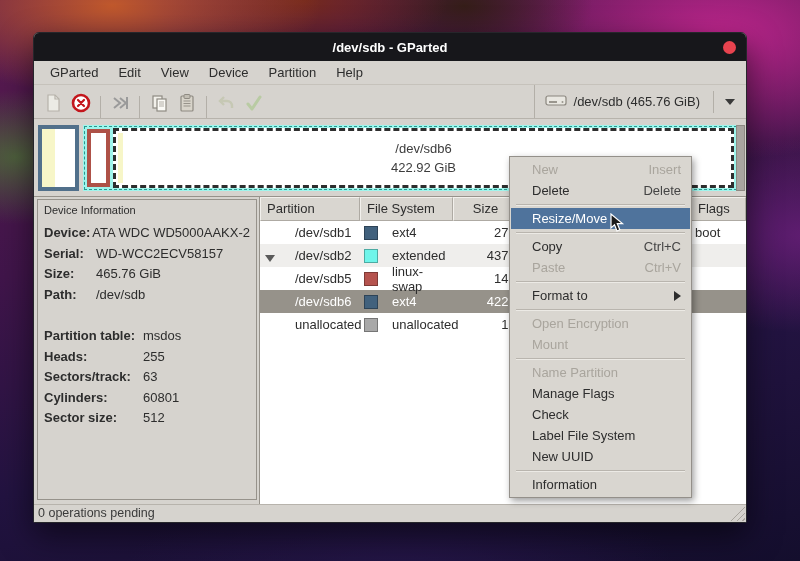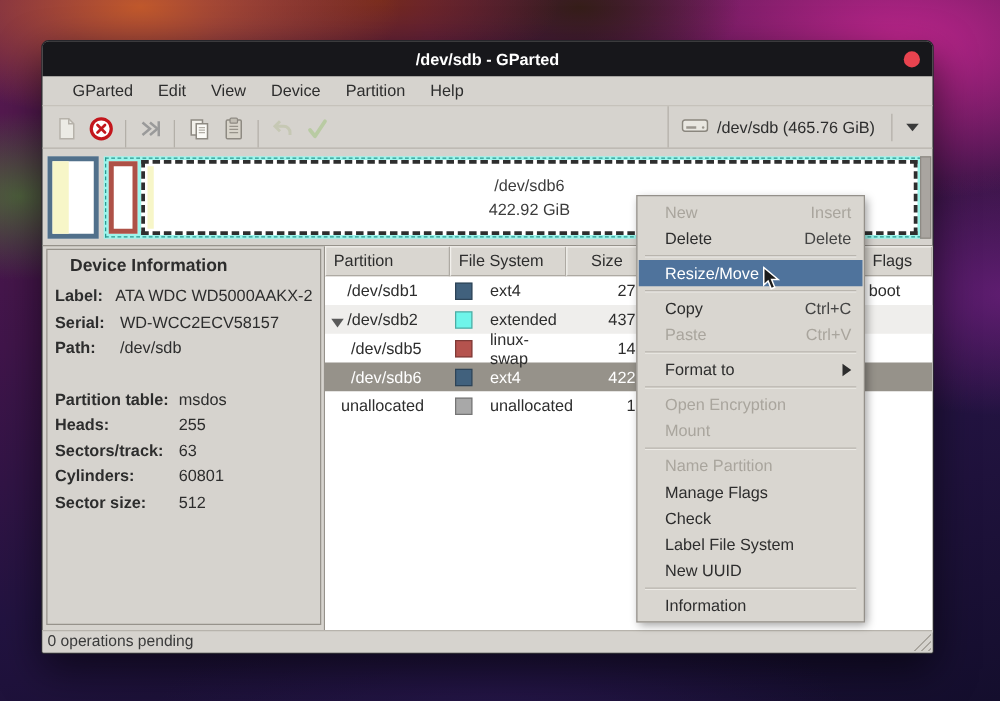--- a/index.html
+++ b/index.html
@@ -25,21 +25,21 @@
   }
 
   
   .titlebar { height:28px; background:#17171b; border-radius:5px 5px 0 0;
     display:flex; align-items:center; justify-content:center; position:relative; }
   .titlebar .title { color:#fff; font-weight:bold; font-size:13px; }
   .close-dot { position:absolute; right:10px; top:8px; width:13px; height:13px;
     border-radius:50%; background:#e8434f; }
 
   
-  .menubar { height:24px; display:flex; align-items:flex-start; padding-left:14px;
+  .menubar { height:24px; display:flex; align-items:flex-start; padding-left:6px;
     border-bottom:1px solid #c6c2bb; }
   .menu-item { padding:0 10px; line-height:23px; cursor:default; }
 
   
   .toolbar { height:34px; display:flex; align-items:flex-end; padding:0 5px;
     border-bottom:1px solid #b7b3ac; }
   .tbtn { width:28px; height:28px; display:flex; align-items:center; justify-content:center; }
   .tsep { width:1px; height:22px; background:#b3afa8; margin:0 5px; }
   .spacer { flex:1; }
   .device-select { display:flex; align-items:center; height:33px; padding:0 6px 0 10px;
@@ -63,38 +63,38 @@
     line-height:1.5; color:#3c3c3c; }
   .p-sdb6 .usedstrip { position:absolute; left:2px; top:2px; bottom:2px; width:5px; background:#f7f6c8; }
   .scrollstrip { position:absolute; right:1px; top:6px; width:9px; height:66px;
     background:#a9a5a0; border:1px solid #8e8a84; }
 
   
   .main { position:absolute; top:164px; left:0; width:712px; height:309px; display:flex; }
   .devinfo { width:225px; flex:0 0 225px; }
   .devframe { border:1px solid #96928b; margin:2px 2px 4px 3px; padding:4px 6px 0 6px;
     height:301px; overflow:hidden; white-space:nowrap; }
-  .di-title { font-weight:bold; font-size:14px; margin-bottom:7px;margin-left:12px; }
+  .di-title { font-weight:normal; font-size:11px; margin-bottom:7px; }
   .dirow { display:flex; line-height:20.5px; }
   .dirow .l { font-weight:bold; }
   .g1 .l { width:52px; }
   .g2 .l { width:99px; }
   .digap { height:21px; }
 
   .tablewrap { flex:1; background:#fff; border-left:1px solid #96928b; position:relative; overflow:hidden; }
   .thead { display:flex; height:24px; }
   .th { background:#d9d6d0; border:1px solid #aeaaa3; border-top-color:#f2f0ec; border-left-color:#f2f0ec;
     line-height:22px; padding:0 6px; }
   .th-part { width:100px; } .th-fs { width:93px; }
   .th-size { width:63px; text-align:center; padding-right:4px; }
   .th-fill { flex:1; } .th-flags { width:55px; text-align:left; }
   .trow { display:flex; height:23px; align-items:center; }
   .trow.alt { background:#efeeec; }
   .trow.selected { background:#96928a; color:#fff; }
-  .td-part { width:100px; text-align:center; padding-right:8px; position:relative; }
+  .td-part { width:100px; text-align:left; padding-right:8px; position:relative;padding-left:35px; }
   .td-part.indent { padding-right:2px; }
   .expander { position:absolute; left:5px; top:7px; width:0; height:0;
     border-left:5px solid transparent; border-right:5px solid transparent; border-top:7px solid #5a5a5a; }
   .td-fs { width:93px; display:flex; align-items:center; gap:14px; padding-left:4px; }
   .swatch { width:14px; height:14px; border:1px solid rgba(0,0,0,.3); flex:0 0 14px; }
   .sw-ext4 { background:#41617d; } .sw-extended { background:#6ff5ea; }
   .sw-swap { background:#b5534e; } .sw-unalloc { background:#a8a8a8; }
   .td-size { width:63px; text-align:right; padding-right:4px; }
   .td-fill { flex:1; } .td-flags { width:55px; padding-left:4px; }
 
@@ -214,26 +214,30 @@
     </div>
     <div class="scrollstrip"></div>
   </div>
 
   <div class="main">
 
     <div class="devinfo">
       <div class="devframe">
         <div class="di-title">Device Information</div>
         <div class="dirow g1">
-          <span class="l">Label:</span>
+          <span class="l">Device:</span>
           <span class="v">ATA WDC WD5000AAKX-2</span>
         </div>
         <div class="dirow g1">
           <span class="l">Serial:</span>
           <span class="v">WD-WCC2ECV58157</span>
+        </div>
+        <div class="dirow g1">
+          <span class="l">Size:</span>
+          <span class="v">465.76 GiB</span>
         </div>
         <div class="dirow g1">
           <span class="l">Path:</span>
           <span class="v">/dev/sdb</span>
         </div>
         <div class="digap"></div>
         <div class="dirow g2">
           <span class="l">Partition table:</span>
           <span class="v">msdos</span>
         </div>

